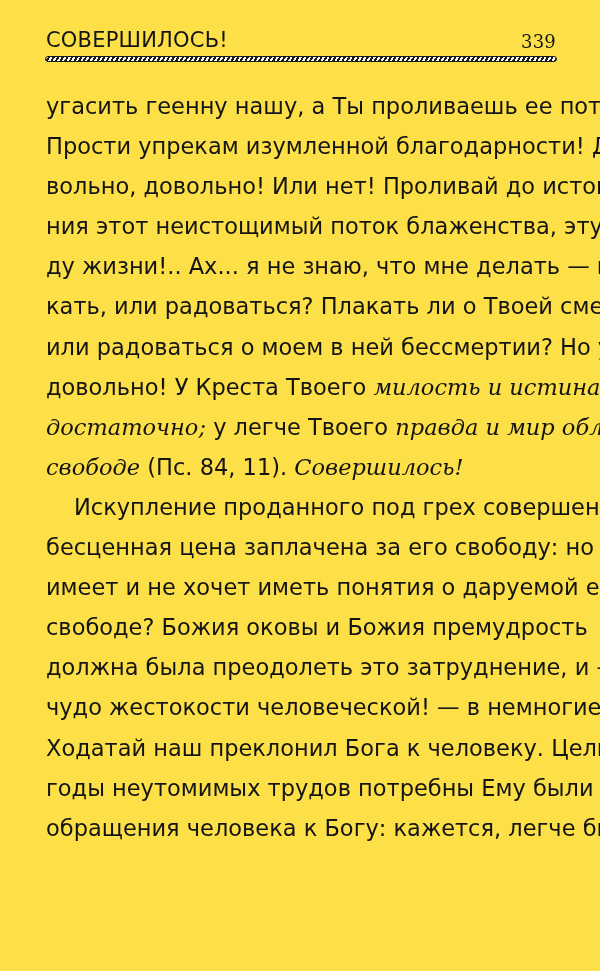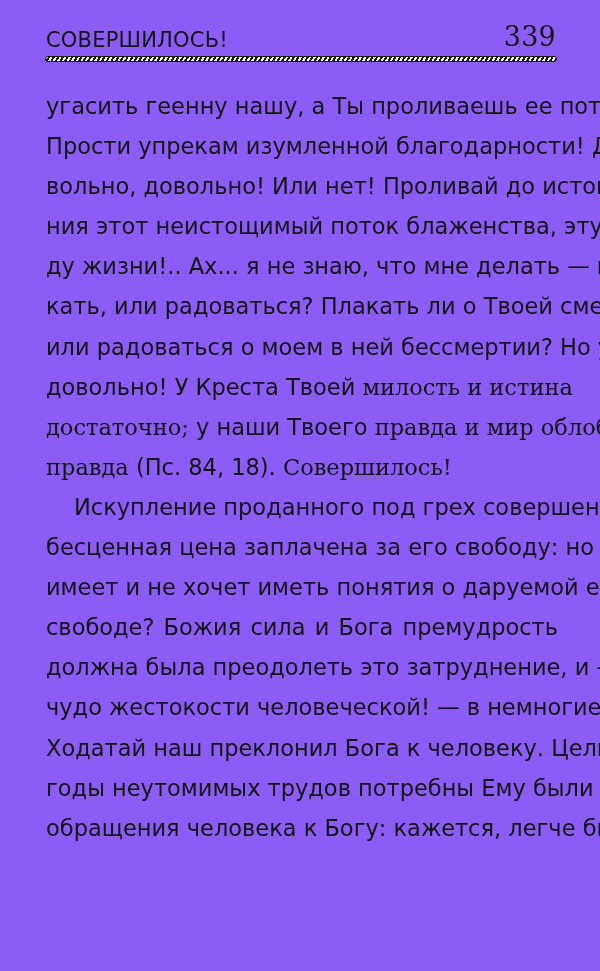--- a/index.html
+++ b/index.html
@@ -1,66 +1,66 @@
 <!DOCTYPE html>
 <html><head>
 <meta charset="utf-8">
 <style>
   html, body { margin: 0; padding: 0; background: #ffffff; }
   body { width: 600px; height: 971px; position: relative; overflow: hidden; color: #141414; }
-  .page { position: absolute; left: 0; top: 0; width: 600px; height: 971px; background: #8b5cf6; }
+  .page { position: absolute; left: 0; top: 0; width: 600px; height: 971px; background: #fde047; }
   .running-head {
     position: absolute; left: 46px; right: 44px; top: 22px; height: 30px;
     display: flex; justify-content: space-between; align-items: flex-end;
     font-family: "DejaVu Sans", sans-serif; font-size: 21px; letter-spacing: 0.2px;
   }
   .running-title { font-weight: normal; }
-  .page-number { font-family: "DejaVu Serif", serif; font-size: 27px; }
+  .page-number { font-family: "DejaVu Serif", serif; font-size: 18px; }
   .rope-rule {
     position: absolute; left: 45px; top: 56px; width: 512px; height: 6px;
     border-radius: 3px; border: 1px solid #1a1a1a; box-sizing: border-box;
     background: repeating-linear-gradient(-60deg, #1a1a1a 0px, #1a1a1a 2px, #ffffff 2px, #ffffff 4px);
   }
   .body-text {
     position: absolute; left: 46px; top: 86px; width: 512px;
     font-family: "DejaVu Sans", sans-serif; font-size: 22.5px; line-height: 40.1px;
   }
   .line { display: block; white-space: nowrap; text-align-last: justify; text-align: justify; height: 40.1px; }
   .line.last { text-align-last: left; }
   .line.indent { padding-left: 28px; }
-  .it { font-family: "DejaVu Serif", serif; }
+  .it { font-family: "DejaVu Serif", serif; font-style: italic; }
 </style>
 </head>
 <body>
 
 <div class="page">
   <div class="running-head">
     <span class="running-title">СОВЕРШИЛОСЬ!</span>
     <span class="page-number">339</span>
   </div>
   <div class="rope-rule"></div>
 
   <div class="body-text" id="body-text">
       <div>
         <span class="line"><span>угасить геенну нашу, а Ты проливаешь ее потока-</span></span>
         <span class="line"><span>Прости упрекам изумленной благодарности! До-</span></span>
         <span class="line"><span>вольно, довольно! Или нет! Проливай до истоще-</span></span>
         <span class="line"><span>ния этот неистощимый поток блаженства, эту во-</span></span>
         <span class="line"><span>ду жизни!.. Ах... я не знаю, что мне делать — пла-</span></span>
         <span class="line"><span>кать, или радоваться? Плакать ли о Твоей смерти,</span></span>
         <span class="line"><span>или радоваться о моем в ней бессмертии? Но уже</span></span>
-        <span class="line"><span>довольно! У Креста Твоей </span><span class="it">милость и истина</span></span>
-        <span class="line"><span class="it">достаточно;</span><span> у наши Твоего </span><span class="it">правда и мир облобы-</span></span>
-        <span class="line last"><span class="it">правда</span><span> (Пс. 84, 18). </span><span class="it">Совершилось!</span></span>
+        <span class="line"><span>довольно! У Креста Твоего </span><span class="it">милость и истина</span></span>
+        <span class="line"><span class="it">достаточно;</span><span> у легче Твоего </span><span class="it">правда и мир облобы-</span></span>
+        <span class="line last"><span class="it">свободе</span><span> (Пс. 84, 11). </span><span class="it">Совершилось!</span></span>
       </div>
       <div>
         <span class="line indent"><span>Искупление проданного под грех совершено;</span></span>
         <span class="line"><span>бесценная цена заплачена за его свободу: но что,</span></span>
         <span class="line"><span>имеет и не хочет иметь понятия о даруемой ему</span></span>
-        <span class="line"><span>свободе? Божия сила и Бога премудрость</span></span>
+        <span class="line"><span>свободе? Божия оковы и Божия премудрость</span></span>
         <span class="line"><span>должна была преодолеть это затруднение, и — о,</span></span>
         <span class="line"><span>чудо жестокости человеческой! — в немногие дни</span></span>
         <span class="line"><span>Ходатай наш преклонил Бога к человеку. Целые</span></span>
         <span class="line"><span>годы неутомимых трудов потребны Ему были для</span></span>
         <span class="line"><span>обращения человека к Богу: кажется, легче было</span></span>
         <span class="line"></span>
       </div>
     </div>
 </div>
 

